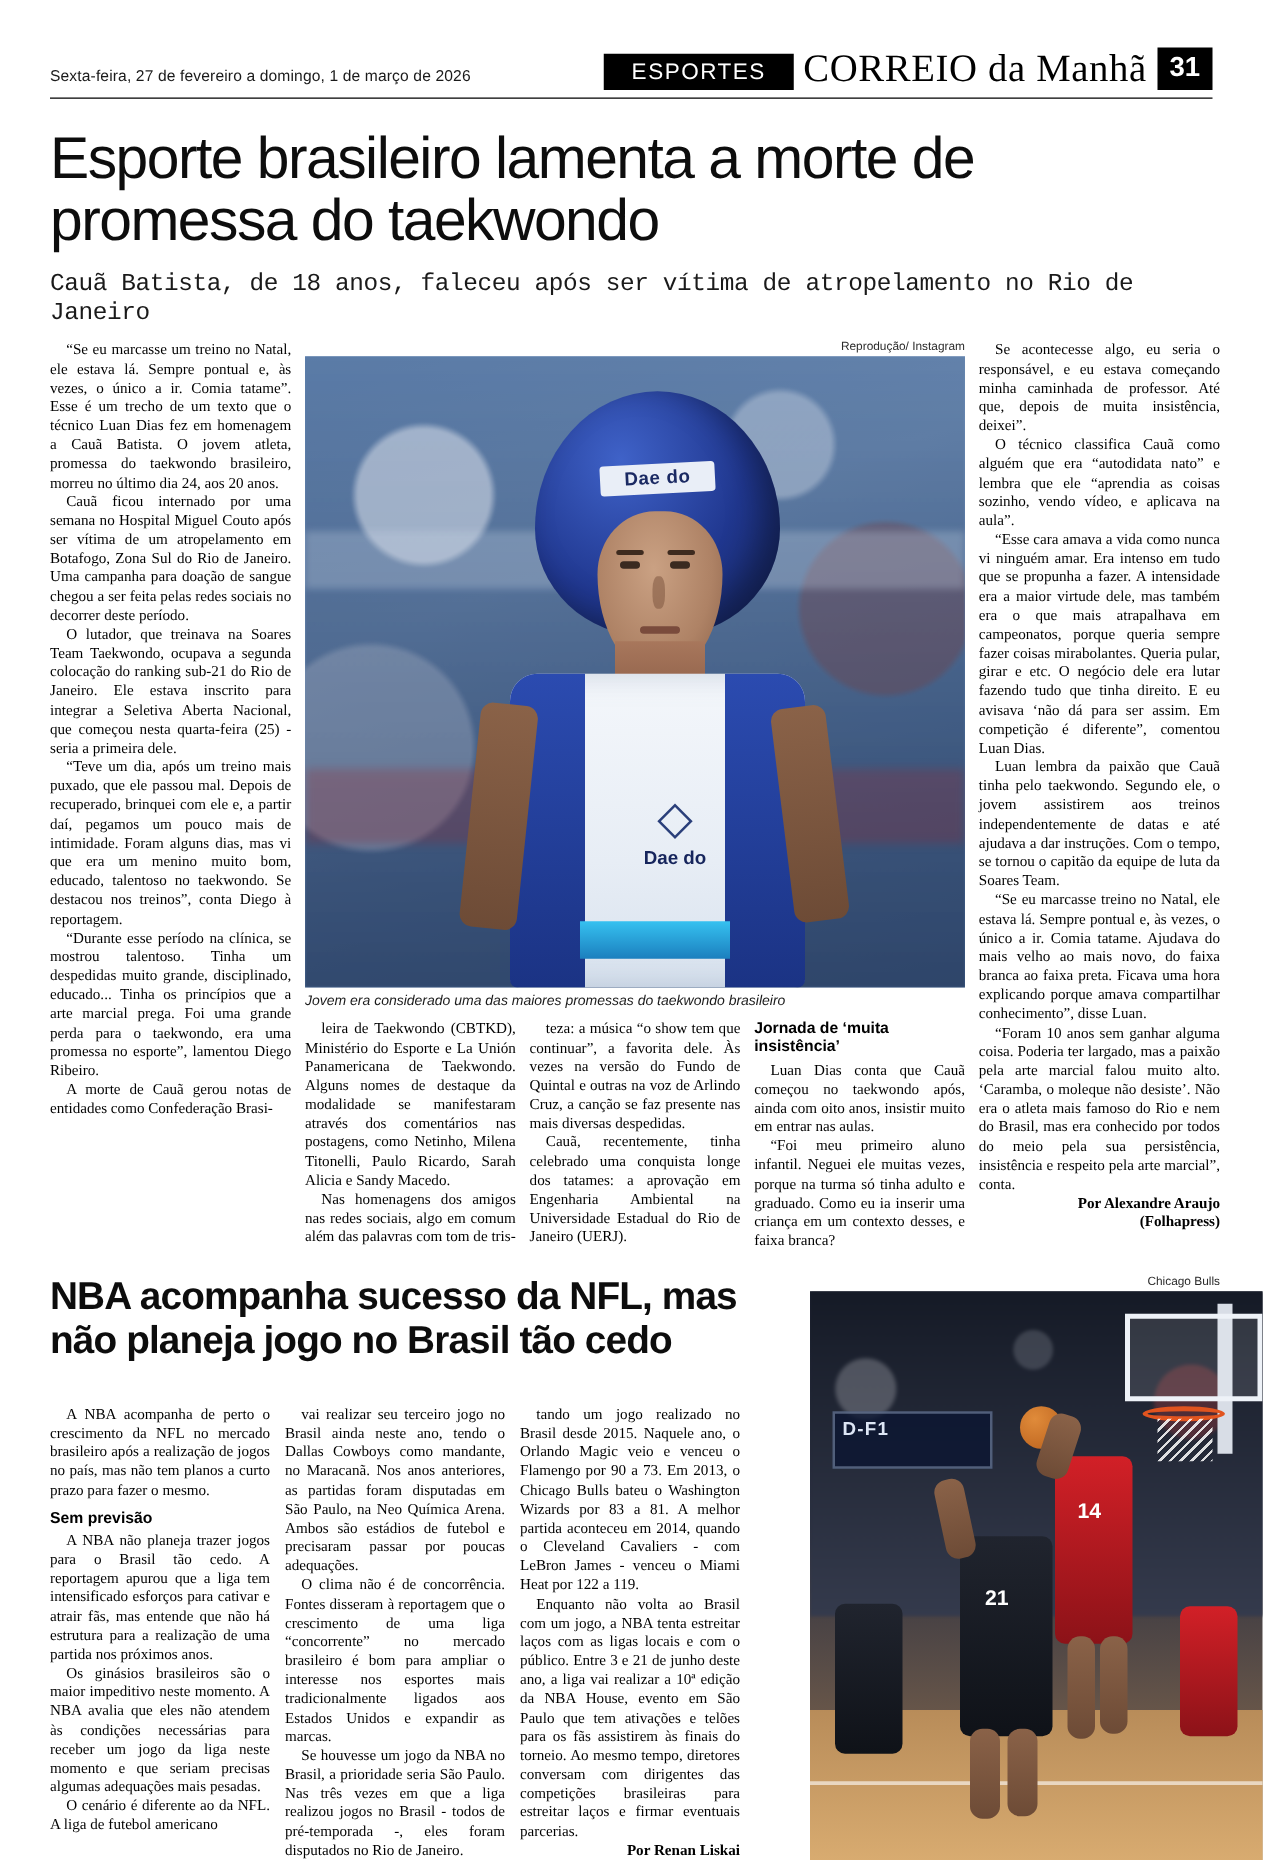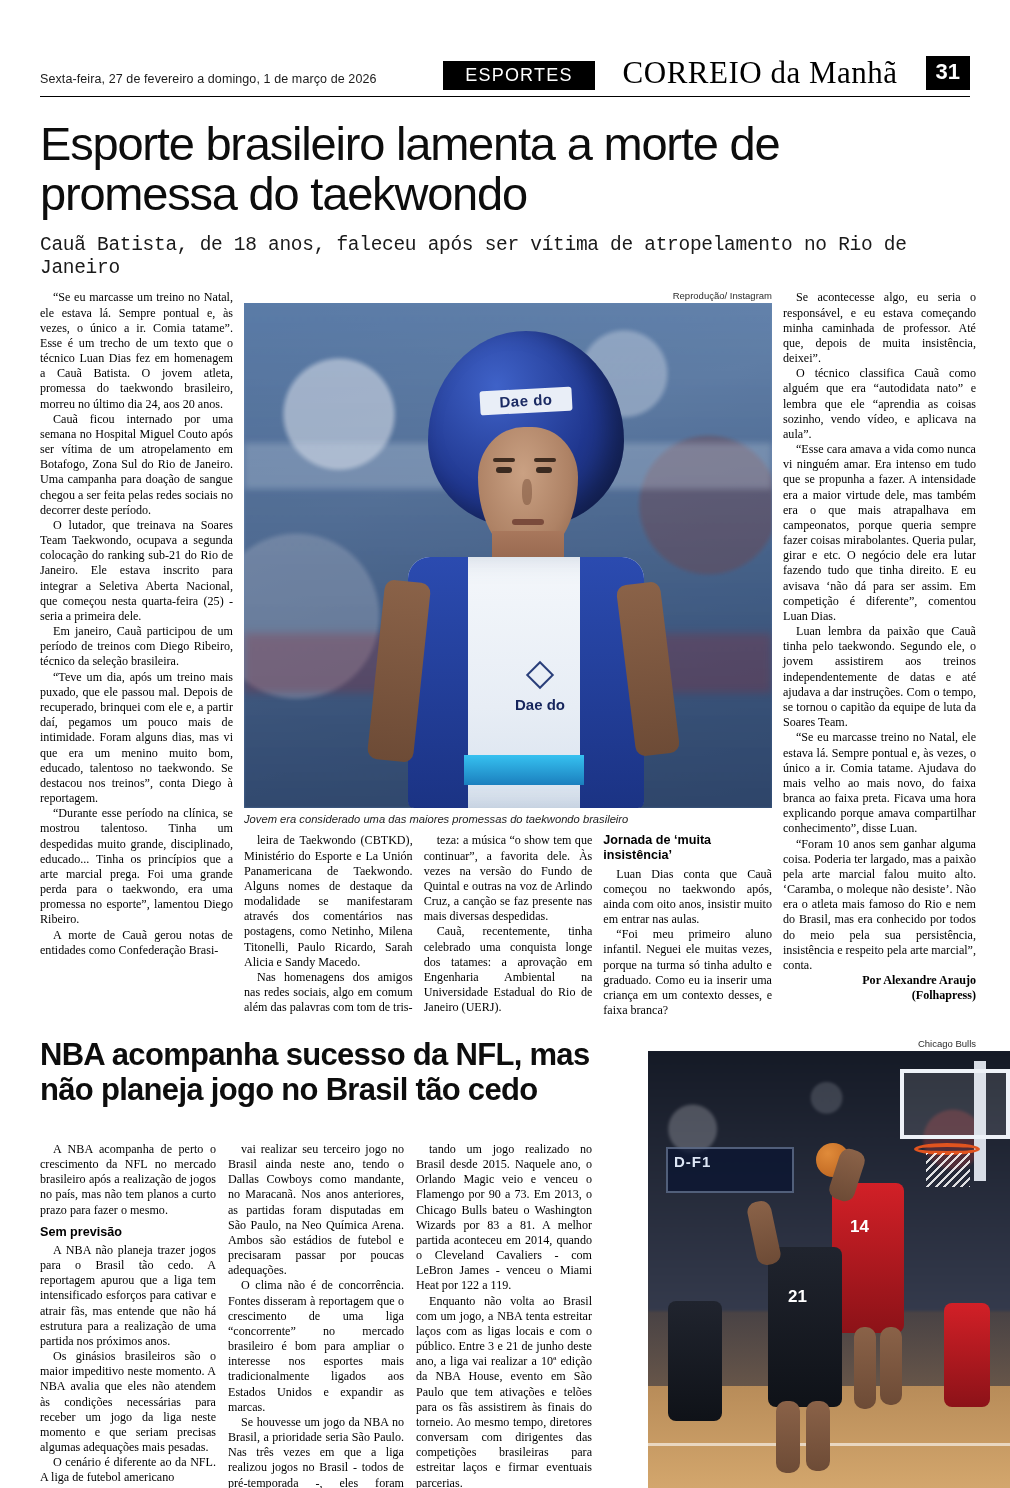--- a/index.html
+++ b/index.html
@@ -13,33 +13,33 @@
     position: relative;
     overflow: hidden;
   }
   .page { position: relative; width: 1010px; height: 1488px; padding: 0 40px; }
 
   
   .masthead {
     display: flex;
     align-items: flex-end;
     justify-content: space-between;
-    padding-top: 56px;
+    padding-top: 38px;
     border-bottom: 1.6px solid #000;
     padding-bottom: 6px;
     text-align: right;
   }
   .dateline {
     font-family: "Liberation Sans", sans-serif;
     font-size: 12.5px;
     letter-spacing: .1px;
     color: #1a1a1a;
     padding-bottom: 4px;
   }
-  .masthead-right { display: flex; align-items: flex-end; gap: 28px; }
+  .masthead-right { display: flex; align-items: flex-end; gap: 8px; }
   .section-tag {
     background: #000;
     color: #fff;
     font-family: "Liberation Sans", sans-serif;
     font-size: 18px;
     letter-spacing: 1.2px;
     padding: 5px 22px 6px 22px;
     line-height: 1;
   }
   .brand {
@@ -308,21 +308,20 @@
 
   <h1 class="headline">Esporte brasileiro lamenta a morte de promessa do taekwondo</h1>
   <div class="subhead">Cauã Batista, de 18 anos, faleceu após ser vítima de atropelamento no Rio de Janeiro</div>
 
   <div class="lead-grid">
 
     <div class="col">
       <p class="body first">“Se eu marcasse um treino no Natal, ele estava lá. Sempre pontual e, às vezes, o único a ir. Comia tatame”. Esse é um trecho de um texto que o técnico Luan Dias fez em homenagem a Cauã Batista. O jovem atleta, promessa do taekwondo brasileiro, morreu no último dia 24, aos 20 anos.</p>
       <p class="body">Cauã ficou internado por uma semana no Hospital Miguel Couto após ser vítima de um atropelamento em Botafogo, Zona Sul do Rio de Janeiro. Uma campanha para doação de sangue chegou a ser feita pelas redes sociais no decorrer deste período.</p>
       <p class="body">O lutador, que treinava na Soares Team Taekwondo, ocupava a segunda colocação do ranking sub-21 do Rio de Janeiro. Ele estava inscrito para integrar a Seletiva Aberta Nacional, que começou nesta quarta-feira (25) - seria a primeira dele.</p>
-      <p class="body">Em janeiro, Cauã participou de um período de treinos com Diego Ribeiro, técnico da seleção brasileira.</p>
       <p class="body">“Teve um dia, após um treino mais puxado, que ele passou mal. Depois de recuperado, brinquei com ele e, a partir daí, pegamos um pouco mais de intimidade. Foram alguns dias, mas vi que era um menino muito bom, educado, talentoso no taekwondo. Se destacou nos treinos”, conta Diego à reportagem.</p>
       <p class="body">“Durante esse período na clínica, se mostrou talentoso. Tinha um despedidas muito grande, disciplinado, educado... Tinha os princípios que a arte marcial prega. Foi uma grande perda para o taekwondo, era uma promessa no esporte”, lamentou Diego Ribeiro.</p>
       <p class="body">A morte de Cauã gerou notas de entidades como Confederação Brasi-</p>
     </div>
 
     <div class="col photo-wrap">
       <div class="photo-credit">Reprodução/ Instagram</div>
       <div class="photo-taekwondo">
         <div class="bg-blur"></div>
         <div class="banner"></div>
@@ -396,21 +395,21 @@
           <div class="board">D-F1</div>
           <div class="hoop-pole"></div>
           <div class="hoop-board"></div>
           <div class="hoop-rim"></div>
           <div class="hoop-net"></div>
           <div class="ball"></div>
 
           <div class="court"></div>
           <div class="courtline"></div>
 
-          <div class="pl red" style="left:184px; top:132px; width:72px; height:150px;">
+          <div class="pl red" style="left:196px; top:132px; width:62px; height:150px;">
             <span class="pl-num" style="left:18px; top:34px;">14</span>
           </div>
           <div class="skin" style="left:186px; top:98px; width:26px; height:52px; transform:rotate(18deg);"></div>
           <div class="skin" style="left:206px; top:276px; width:22px; height:82px;"></div>
           <div class="skin" style="left:232px; top:276px; width:22px; height:78px;"></div>
 
           <div class="pl dark" style="left:120px; top:196px; width:74px; height:160px;">
             <span class="pl-num" style="left:20px; top:40px;">21</span>
           </div>
           <div class="skin" style="left:104px; top:150px; width:24px; height:64px; transform:rotate(-12deg);"></div>

